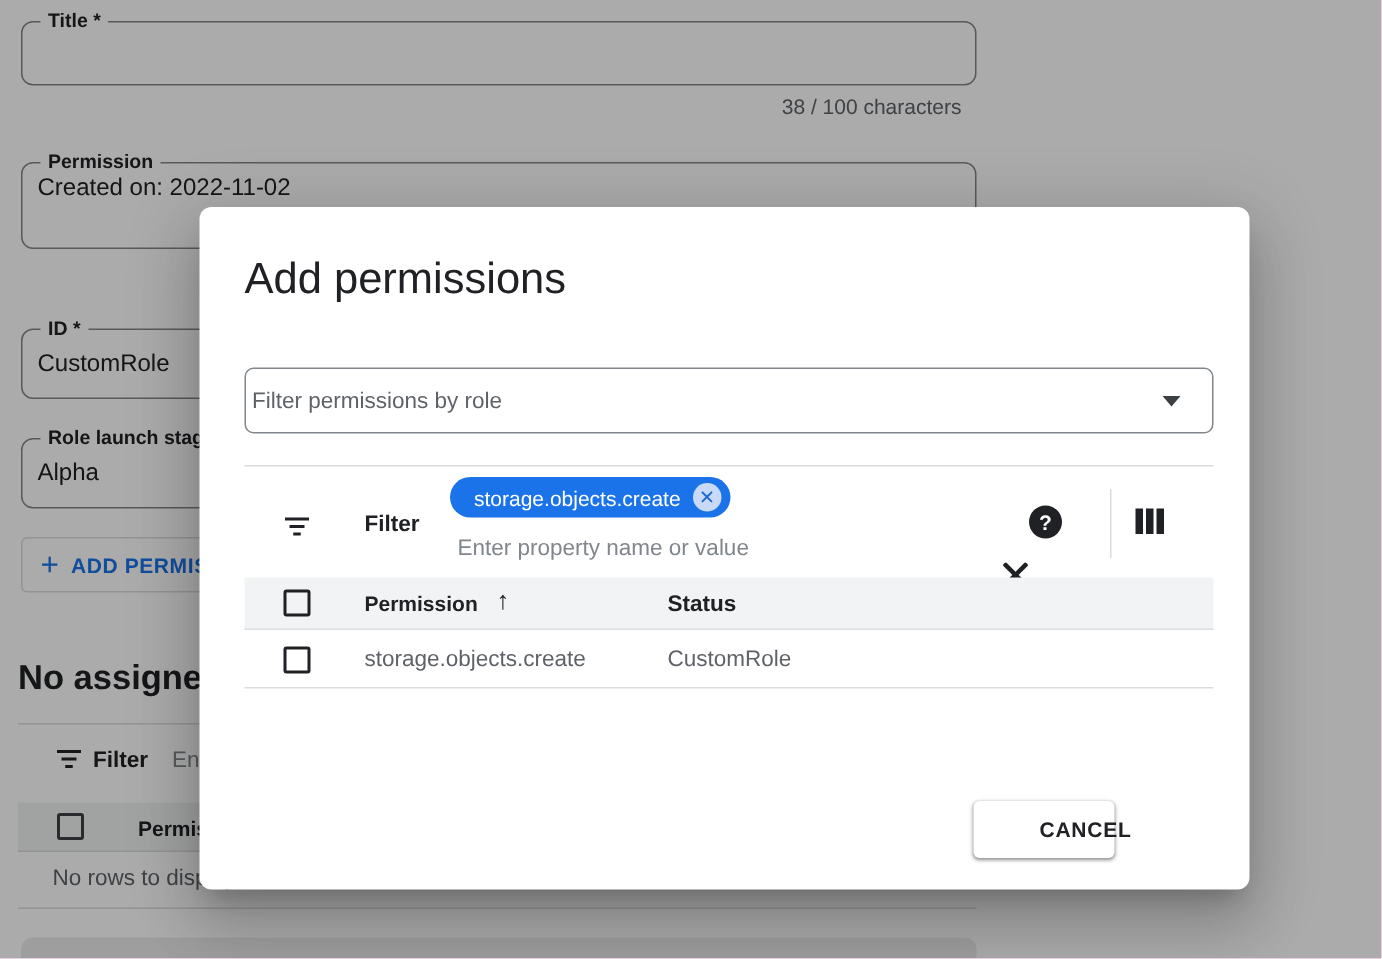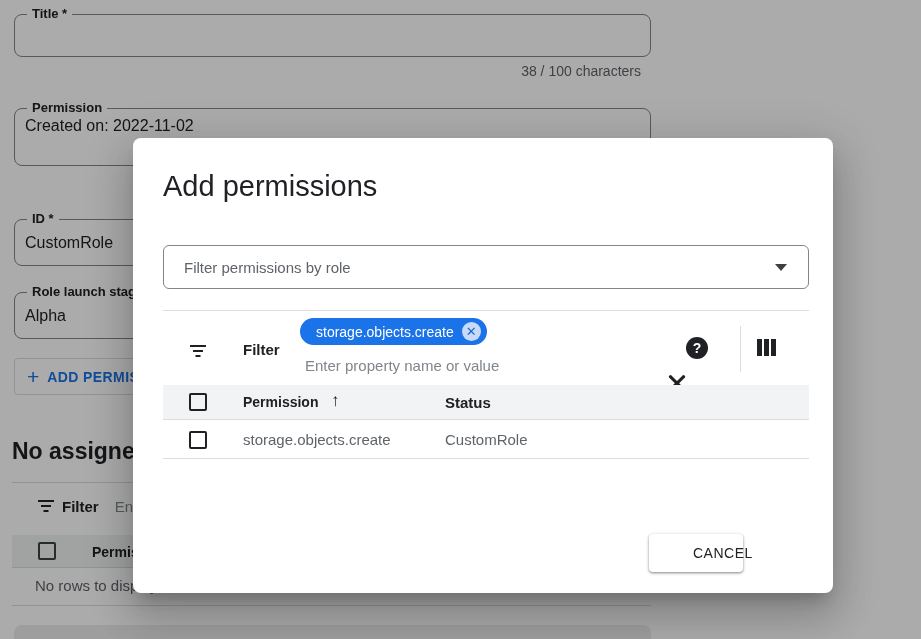--- a/index.html
+++ b/index.html
@@ -63,21 +63,21 @@
     background: #fff; border-radius: 8px; z-index: 20;
     box-shadow: 0 11px 15px -7px rgba(0,0,0,.2), 0 24px 38px 3px rgba(0,0,0,.14), 0 9px 46px 8px rgba(0,0,0,.12);
   }
   .modal-title { position: absolute; left: 30px; top: 32px; font-size: 29px; font-weight: 400;
     color: #202124; white-space: nowrap; }
   .rolebox {
     position: absolute; left: 30px; top: 107px; width: 646px; height: 44px;
     border: 1px solid #80868b; border-radius: 6px; background: #fff; cursor: pointer;
     display: flex; align-items: center;
   }
-  .rolebox .roletext { margin-left: 20px; font-size: 15px; color: #5f6368; }
+  .rolebox .roletext { margin-left: 4px; font-size: 15px; color: #5f6368; }
   .rolebox .dd-arrow { position: absolute; right: 21px; top: 50%; margin-top: -3px;
     width: 0; height: 0; border-left: 6px solid transparent; border-right: 6px solid transparent;
     border-top: 7px solid #3c4043; }
   .m-divider { position: absolute; left: 30px; top: 172px; width: 646px; height: 1px; background: #dadce0; }
 
   .m-toolbar { position: absolute; left: 30px; top: 173px; width: 646px; height: 74px; }
   .tb-filter-label { position: absolute; left: 80px; top: 30px; font-size: 15px; font-weight: 600; color: #202124; }
   .chip {
     position: absolute; left: 137px; top: 7px; height: 27px; border-radius: 14px;
     background: #1a73e8; color: #fff; display: flex; align-items: center; gap: 8px;
@@ -118,21 +118,21 @@
     border-bottom: 1px solid #dadce0; background: #fff; }
   .m-row .cb { position: absolute; left: 26px; top: 10px; }
   .m-cell-perm { position: absolute; left: 80px; top: 10px; font-size: 15px; color: #5f6368; white-space: nowrap; }
   .m-cell-status { position: absolute; left: 282px; top: 10px; font-size: 15px; color: #5f6368; white-space: nowrap; }
 
   .btn-cancel {
     position: absolute; left: 516px; top: 396px; width: 94px; height: 38px;
     background: #fff; border: none; border-radius: 4px; cursor: pointer;
     box-shadow: 0 1px 2px rgba(0,0,0,.3), 0 1px 3px 1px rgba(0,0,0,.15);
     font-family: "Liberation Sans", "DejaVu Sans", sans-serif;
-    font-size: 14px; font-weight: 400; letter-spacing: .5px; color: #202124; padding-left: 44px;
+    font-size: 14px; font-weight: 700; letter-spacing: .5px; color: #202124; padding-left: 44px;
   }
   .btn-add {
     position: absolute; left: 626px; top: 396px; width: 62px; height: 38px;
     background: transparent; border: none; border-radius: 4px;
     font-family: "Liberation Sans", "DejaVu Sans", sans-serif;
     font-size: 14px; font-weight: 600; letter-spacing: .5px; color: #9aa0a6; cursor: default;
   }
 </style>
 </head>
 <body>

